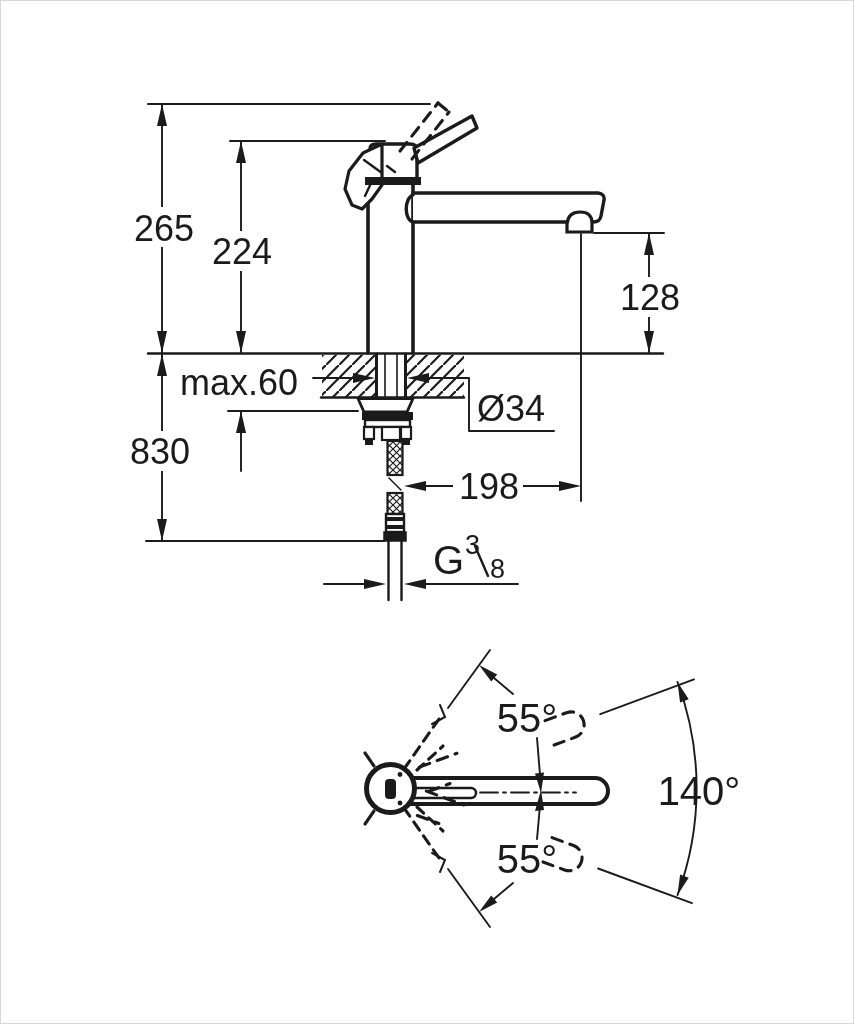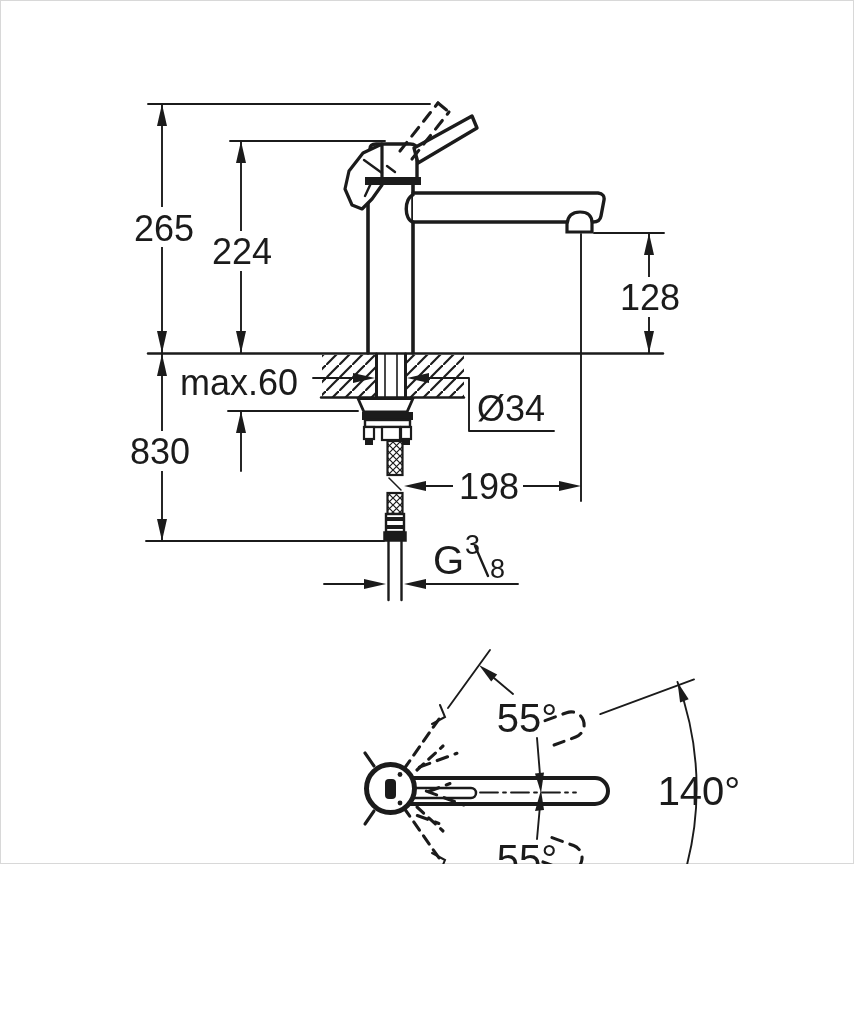--- a/index.html
+++ b/index.html
@@ -1,17 +1,17 @@
 <!DOCTYPE html>
 <html><head>
 <meta charset="utf-8">
 <style>
   html,body{margin:0;padding:0;background:#fff;}
   .page{
-    position:relative;width:854px;height:864px;background:#ffffff;
+    position:relative;width:854px;height:1024px;background:#ffffff;
     box-sizing:border-box;border:1px solid #d8d8d8;
     font-family:"Liberation Sans", sans-serif;
   }
   svg{display:block;}
   svg text{
     font-family:"Liberation Sans", sans-serif;
     fill:#1b1b1b;
   }
   .dim-txt{font-size:36px;}
   .ang-txt{font-size:40px;}

